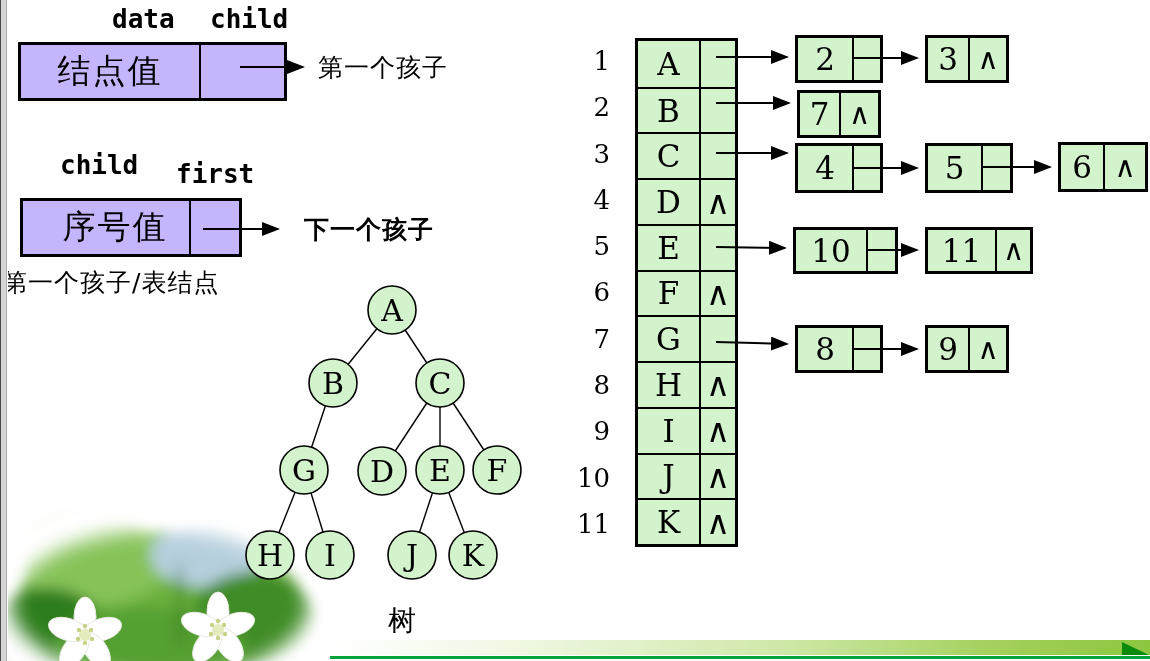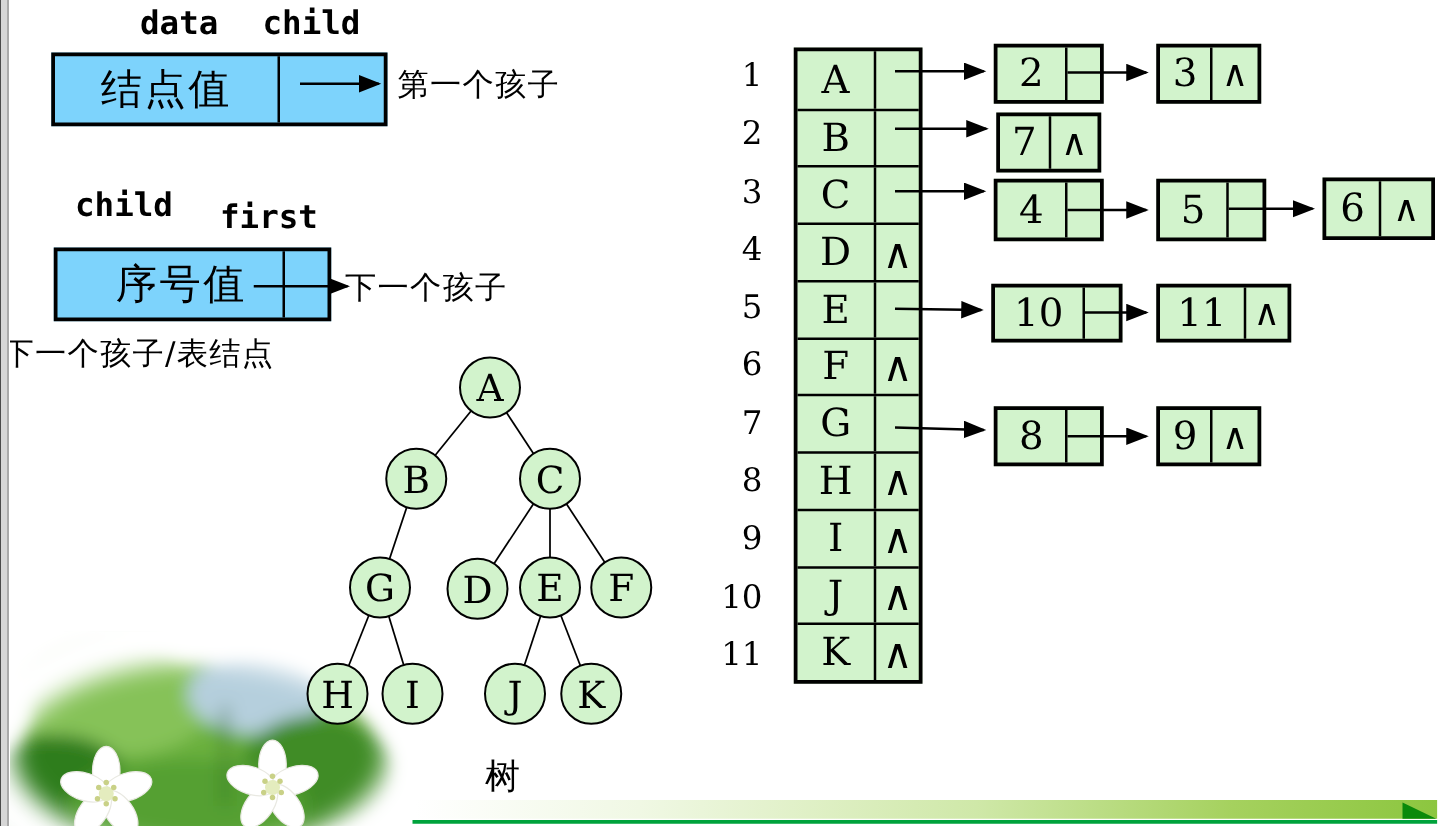--- a/index.html
+++ b/index.html
@@ -8,21 +8,21 @@
   .abs{position:absolute;}
   
   .win-edge{left:0;top:0;width:8px;height:661px;
     background:linear-gradient(to right,#4a4a4a 0 1px,#d6d6d6 1px 6px,#a9a9a9 6px 7px,#ffffff 7px);}
   
   .mono{font-family:"DejaVu Sans Mono","Liberation Mono",monospace;font-size:26px;font-weight:600;}
   
   .cjk26{font-size:25px;letter-spacing:1px;}
   .cjk28{font-size:28px;letter-spacing:1px;}
   
-  .recbox{display:flex;border:3px solid #000;background:#7dd3fc;box-sizing:border-box;margin-left:23px;}
+  .recbox{display:flex;border:3px solid #000;background:#c4b5fd;box-sizing:border-box;}
   .recval{display:flex;align-items:center;justify-content:center;font-size:33px;letter-spacing:2px;
           border-right:2px solid #000;box-sizing:border-box;height:100%;}
   .recptr{flex:1;}
   
   .htable{left:635px;top:38px;width:103px;height:509px;border:3px solid #000;background:#d2f3cc;
           display:grid;grid-template-rows:repeat(11,1fr);box-sizing:border-box;}
   .hrow{display:grid;grid-template-columns:63px 1fr;border-top:2px solid #000;min-height:0;}
   .hrow:first-child{border-top:none;}
   .hletter{border-right:2px solid #000;display:flex;align-items:center;justify-content:center;
            font-family:"DejaVu Serif","Liberation Serif",serif;font-size:31px;}
@@ -54,25 +54,25 @@
   <div class="abs recbox" style="left:18px;top:42px;width:269px;height:59px;">
     <div class="recval" style="width:180px;">结点值</div>
     <div class="recptr"></div>
   </div>
   <div class="abs cjk26" style="left:318px;top:51px;">第一个孩子</div>
 
   <div class="abs mono" style="left:60px;top:150px;">child</div>
   <div class="abs mono" style="left:176px;top:159px;">first</div>
 
   <div class="abs recbox" style="left:20px;top:198px;width:222px;height:59px;">
-    <div class="recval" style="width:182px;padding-left:18px;">序号值</div>
+    <div class="recval" style="width:168px;padding-left:18px;">序号值</div>
     <div class="recptr"></div>
   </div>
-  <div class="abs cjk26" style="left:276px;top:213px;">下一个孩子</div>
-  <div class="abs cjk26" style="left:2px;top:266px;">下一个孩子/表结点</div>
+  <div class="abs cjk26" style="left:304px;top:213px;font-weight:bold;">下一个孩子</div>
+  <div class="abs cjk26" style="left:2px;top:266px;">第一个孩子/表结点</div>
 
   <div class="abs rownums">
     <div>1</div>
     <div>2</div>
     <div>3</div>
     <div>4</div>
     <div>5</div>
     <div>6</div>
     <div>7</div>
     <div>8</div>

